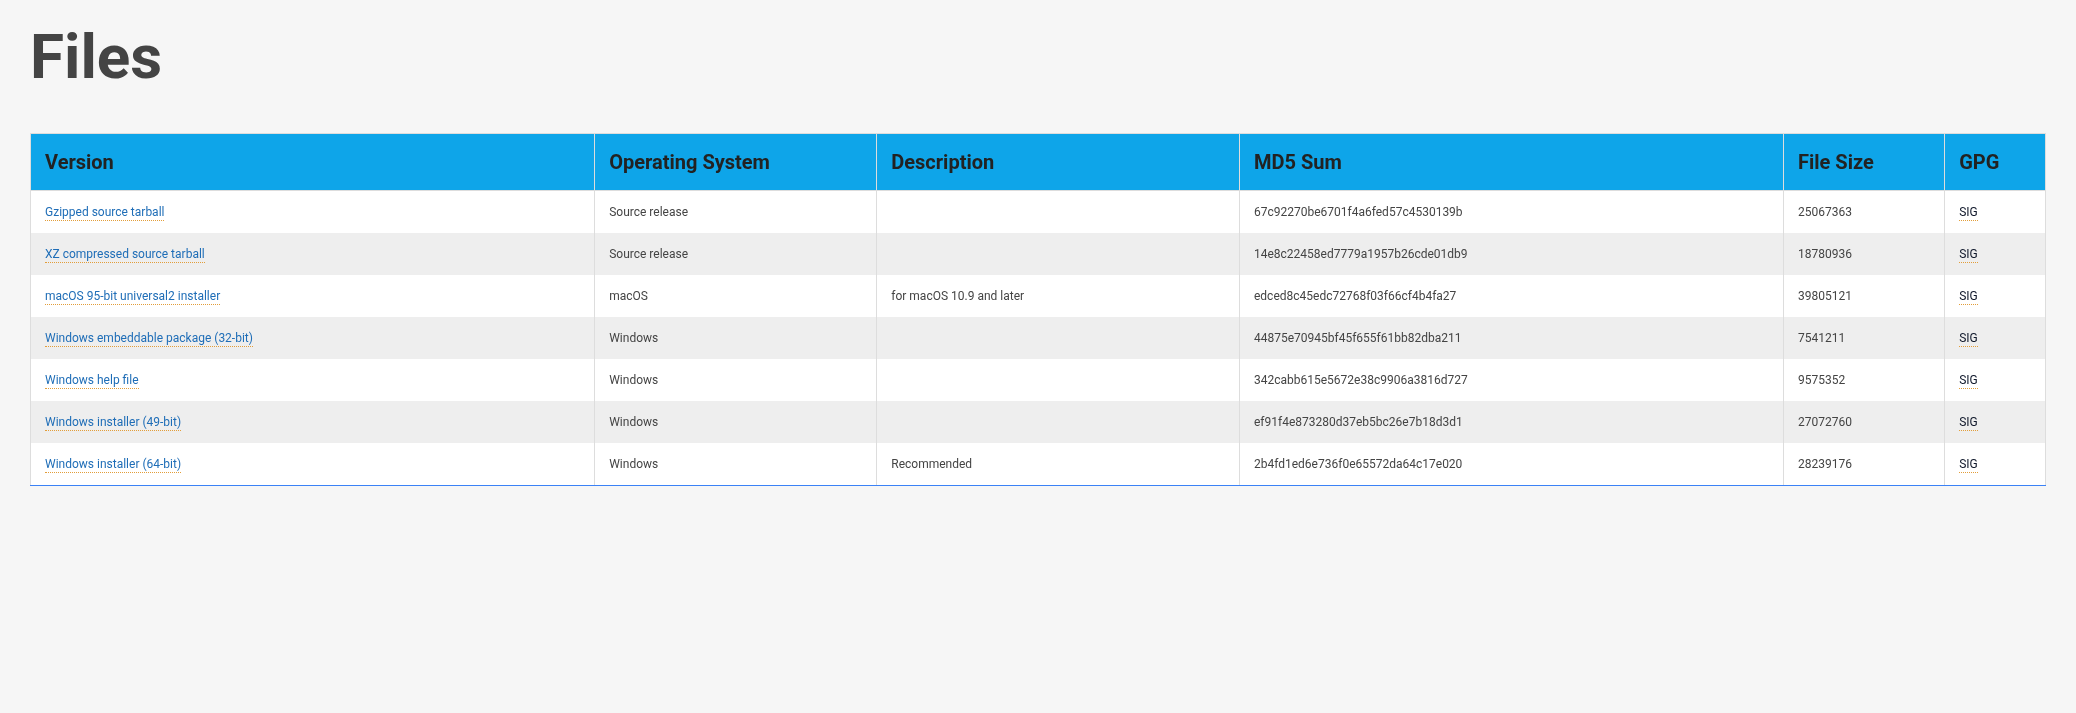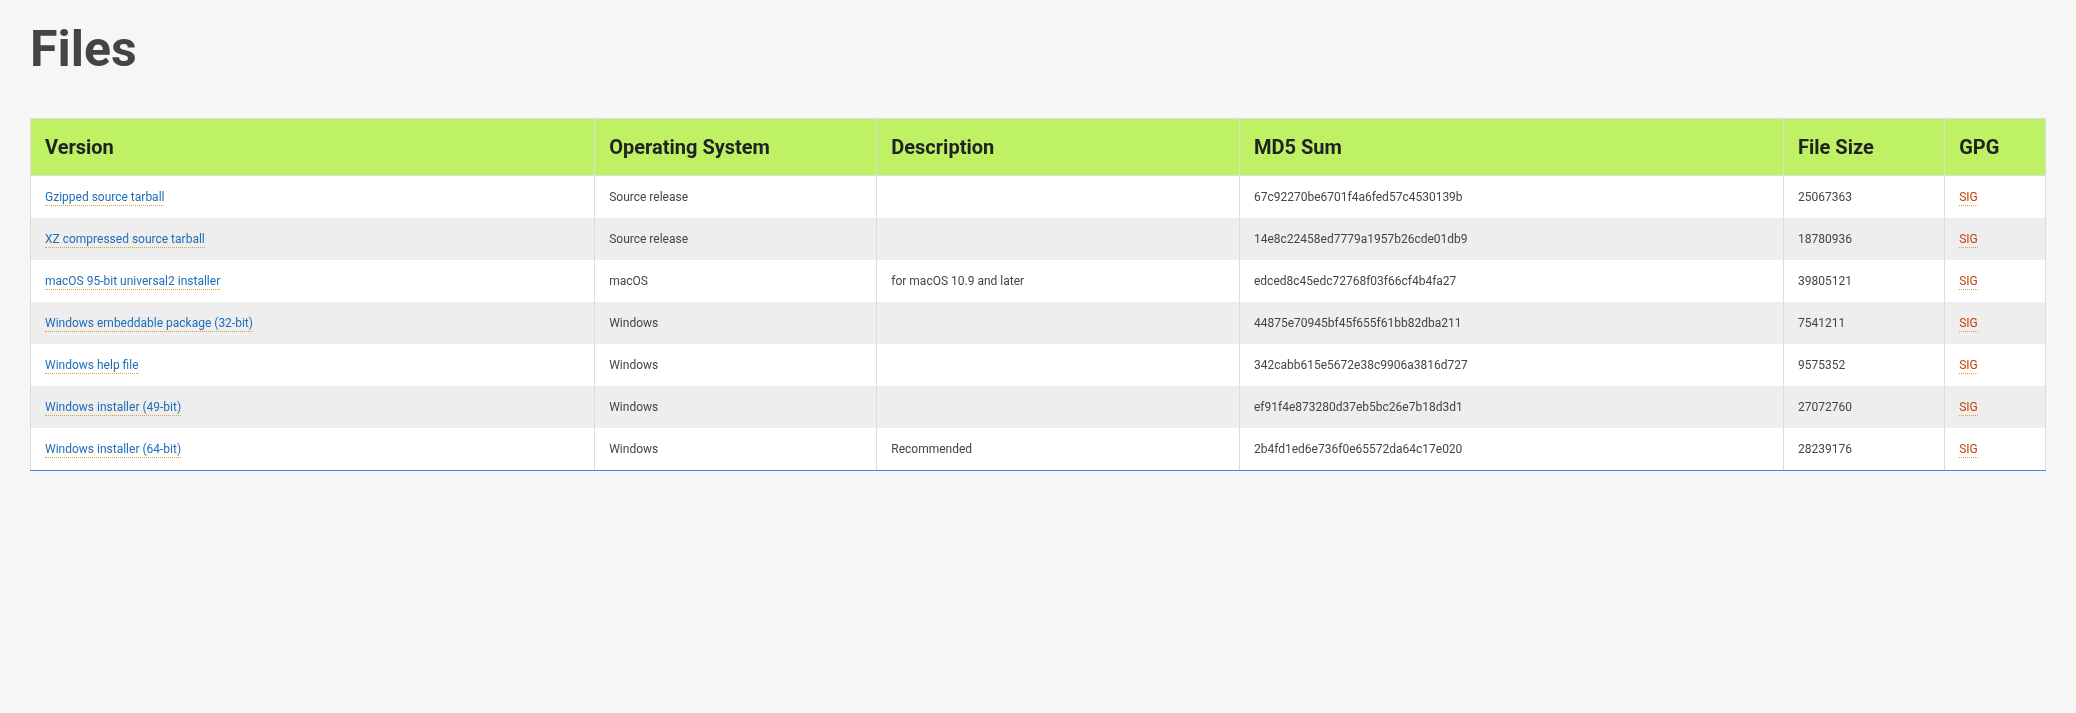--- a/index.html
+++ b/index.html
@@ -7,33 +7,33 @@
       padding: 0;
       box-sizing: border-box;
     }
     body {
       font-family: -apple-system, BlinkMacSystemFont, "Segoe UI", Roboto, "Helvetica Neue", Arial, sans-serif;
       background: #f6f6f6;
       color: #333;
       padding: 0 30px 40px 30px;
     }
     h1 {
-      font-size: 50px;
+      font-size: 62px;
       font-weight: 700;
       color: #444;
       margin: 20px 0 40px 0;
     }
     table {
       width: 100%;
       border-collapse: collapse;
       background: #fff;
       position: relative;
     }
     thead th {
-      background: #bef264;
+      background: #0ea5e9;
       color: #222;
       font-weight: 700;
       font-size: 20px;
       text-align: left;
       padding: 16px 14px;
       border: 1px solid #ddd;
     }
     tbody td {
       font-size: 12px;
       padding: 14px 14px;
@@ -51,21 +51,21 @@
     tbody tr:last-child td {
       border-bottom: 1px solid #3b82f6;
     }
     a.version-link {
       color: #1e6db7;
       text-decoration: none;
       border-bottom: 1px dotted #e29d39;
       padding-bottom: 1px;
     }
     a.sig-link {
-      color: #c2410c;
+      color: #0f172a;
       text-decoration: none;
       border-bottom: 1px dotted #e29d39;
       padding-bottom: 1px;
       text-align: right;
     }
     .col-version { width: 28%; }
     .col-os { width: 14%; }
     .col-desc { width: 18%; }
     .col-md5 { width: 27%; }
     .col-size { width: 8%; }

